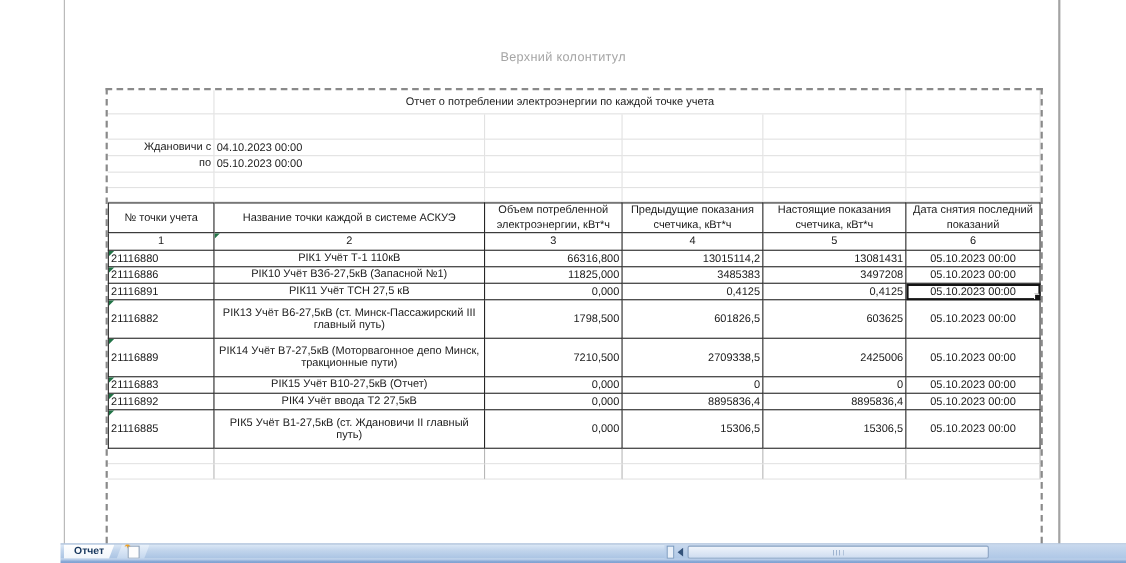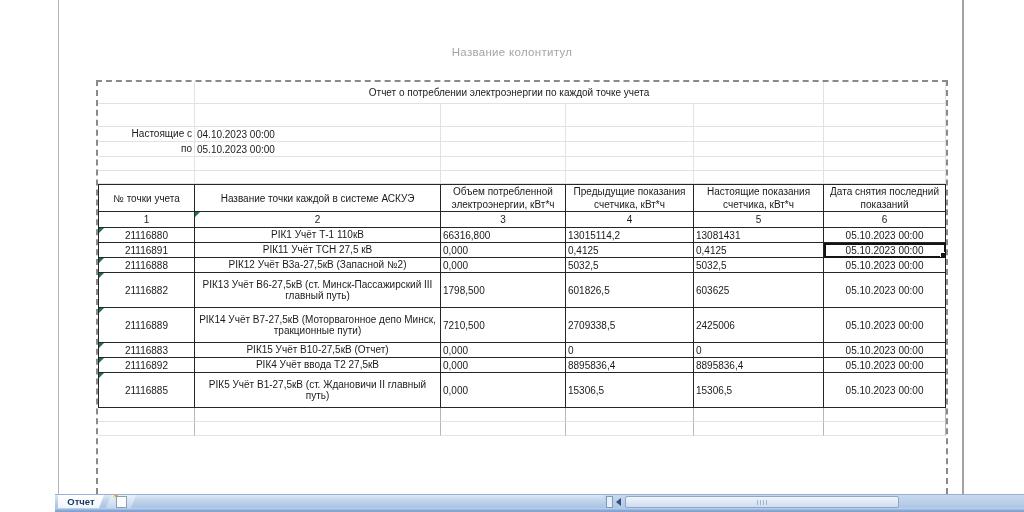--- a/index.html
+++ b/index.html
@@ -19,23 +19,23 @@
   tr.h22{height:22px}tr.h23{height:23px}tr.h30{height:30px}tr.h15{height:15px}
   tr.h14{height:14px}tr.h13{height:13px}tr.h41{height:23px}tr.h16{height:16px}
   tr.row-multiline{height:35px}
   td.title-cell{font-size:13px;font-weight:bold;text-align:center;line-height:15px;}
   td.meta-label{font-weight:bold;text-align:right;font-size:10.5px;line-height:12px;padding-right:4px;}
   td.meta-value{text-align:left;font-size:10.5px;padding-left:3px;white-space:nowrap;}
   .bcell,th.th{border-right:1px solid #262626 !important;border-bottom:1px solid #262626 !important;}
   th.th{border-top:1px solid #262626 !important;font-weight:bold;font-size:10px;line-height:13px;text-align:center;}
   td.first-col,th.first-col{border-left:1px solid #262626 !important;}
   td.num{text-align:center;font-size:10px;}
-  td.id{text-align:center;font-size:10px;}
+  td.id{text-align:left;font-size:10px;}
   td.name{text-align:center;font-size:9.5px;line-height:11.5px;}
-  td.val{text-align:left;font-size:10px;}
+  td.val{text-align:right;font-size:10px;}
   td.date{text-align:center;font-size:9.5px;white-space:nowrap;}
   tr.trail td{border-right:1px solid #b7b7b7;border-bottom:1px solid #e3e3e3;}
   .flag{position:absolute;top:0;left:0;width:0;height:0;
         border-top:5px solid var(--flag-green,#217346);border-right:5px solid transparent;}
   .active-cell{outline:2px solid #141414;outline-offset:-2px;}
   .active-cell::after{content:"";position:absolute;right:0;bottom:0;width:4px;height:4px;
         background:#141414;border-left:1px solid #fff;border-top:1px solid #fff;}
   .tabbar{position:absolute;left:55px;top:494px;width:969px;height:13px;
         background:linear-gradient(180deg,#dce8f6 0%,#c2d5ec 40%,#a9c3e3 100%);
         border-top:1px solid #98b1d2;}
@@ -63,21 +63,21 @@
         background:linear-gradient(180deg,#c6d7ee,#89a9d6 60%,#7da0d0);}
 </style>
 </head>
 <body>
 
 <div class="canvas">
 
   <div class="ws-left-edge"></div>
   <div class="ws-right-edge"></div>
 
-  <div class="header-placeholder">Название колонтитул</div>
+  <div class="header-placeholder">Верхний колонтитул</div>
 
   <div class="sheet">
     <table class="grid">
       <colgroup>
         <col style="width:97px">
           <col style="width:246px">
           <col style="width:125px">
         <col style="width:128px">
           <col style="width:130px">
           <col style="width:122px">
@@ -90,21 +90,21 @@
         </tr>
         <tr class="h23">
           <td></td>
             <td></td>
           <td></td>
             <td></td>
           <td></td>
             <td></td>
         </tr>
         <tr class="h15">
-          <td class="meta-label">Настоящие с</td>
+          <td class="meta-label">Ждановичи с</td>
           <td class="meta-value">04.10.2023 00:00</td>
           <td></td>
             <td></td>
           <td></td>
             <td></td>
         </tr>
         <tr class="h15">
           <td class="meta-label">по</td>
           <td class="meta-value">05.10.2023 00:00</td>
           <td></td>
@@ -146,34 +146,34 @@
           </tr>
           <tr class="h15">
             <td class="bcell id first-col">21116880<span class="flag"></span></td>
             <td class="bcell name">РІК1 Учёт Т-1 110кВ</td>
             <td class="bcell val">66316,800</td>
             <td class="bcell val">13015114,2</td>
             <td class="bcell val">13081431</td>
             <td class="bcell date">05.10.2023 00:00</td>
           </tr>
           <tr class="h15">
+            <td class="bcell id first-col">21116886<span class="flag"></span></td>
+            <td class="bcell name">РІК10 Учёт В3б-27,5кВ (Запасной №1)</td>
+            <td class="bcell val">11825,000</td>
+            <td class="bcell val">3485383</td>
+            <td class="bcell val">3497208</td>
+            <td class="bcell date">05.10.2023 00:00</td>
+          </tr>
+          <tr class="h15">
             <td class="bcell id first-col">21116891</td>
             <td class="bcell name">РІК11 Учёт ТСН 27,5 кВ</td>
             <td class="bcell val">0,000</td>
             <td class="bcell val">0,4125</td>
             <td class="bcell val">0,4125</td>
             <td class="bcell date active-cell">05.10.2023 00:00</td>
-          </tr>
-          <tr class="h15">
-            <td class="bcell id first-col">21116888<span class="flag"></span></td>
-            <td class="bcell name">РІК12 Учёт В3а-27,5кВ (Запасной №2)</td>
-            <td class="bcell val">0,000</td>
-            <td class="bcell val">5032,5</td>
-            <td class="bcell val">5032,5</td>
-            <td class="bcell date">05.10.2023 00:00</td>
           </tr>
           <tr class="h15 row-multiline">
             <td class="bcell id first-col">21116882<span class="flag"></span></td>
             <td class="bcell name">РІК13 Учёт В6-27,5кВ (ст. Минск-Пассажирский III главный путь)</td>
             <td class="bcell val">1798,500</td>
             <td class="bcell val">601826,5</td>
             <td class="bcell val">603625</td>
             <td class="bcell date">05.10.2023 00:00</td>
           </tr>
           <tr class="h15 row-multiline">

